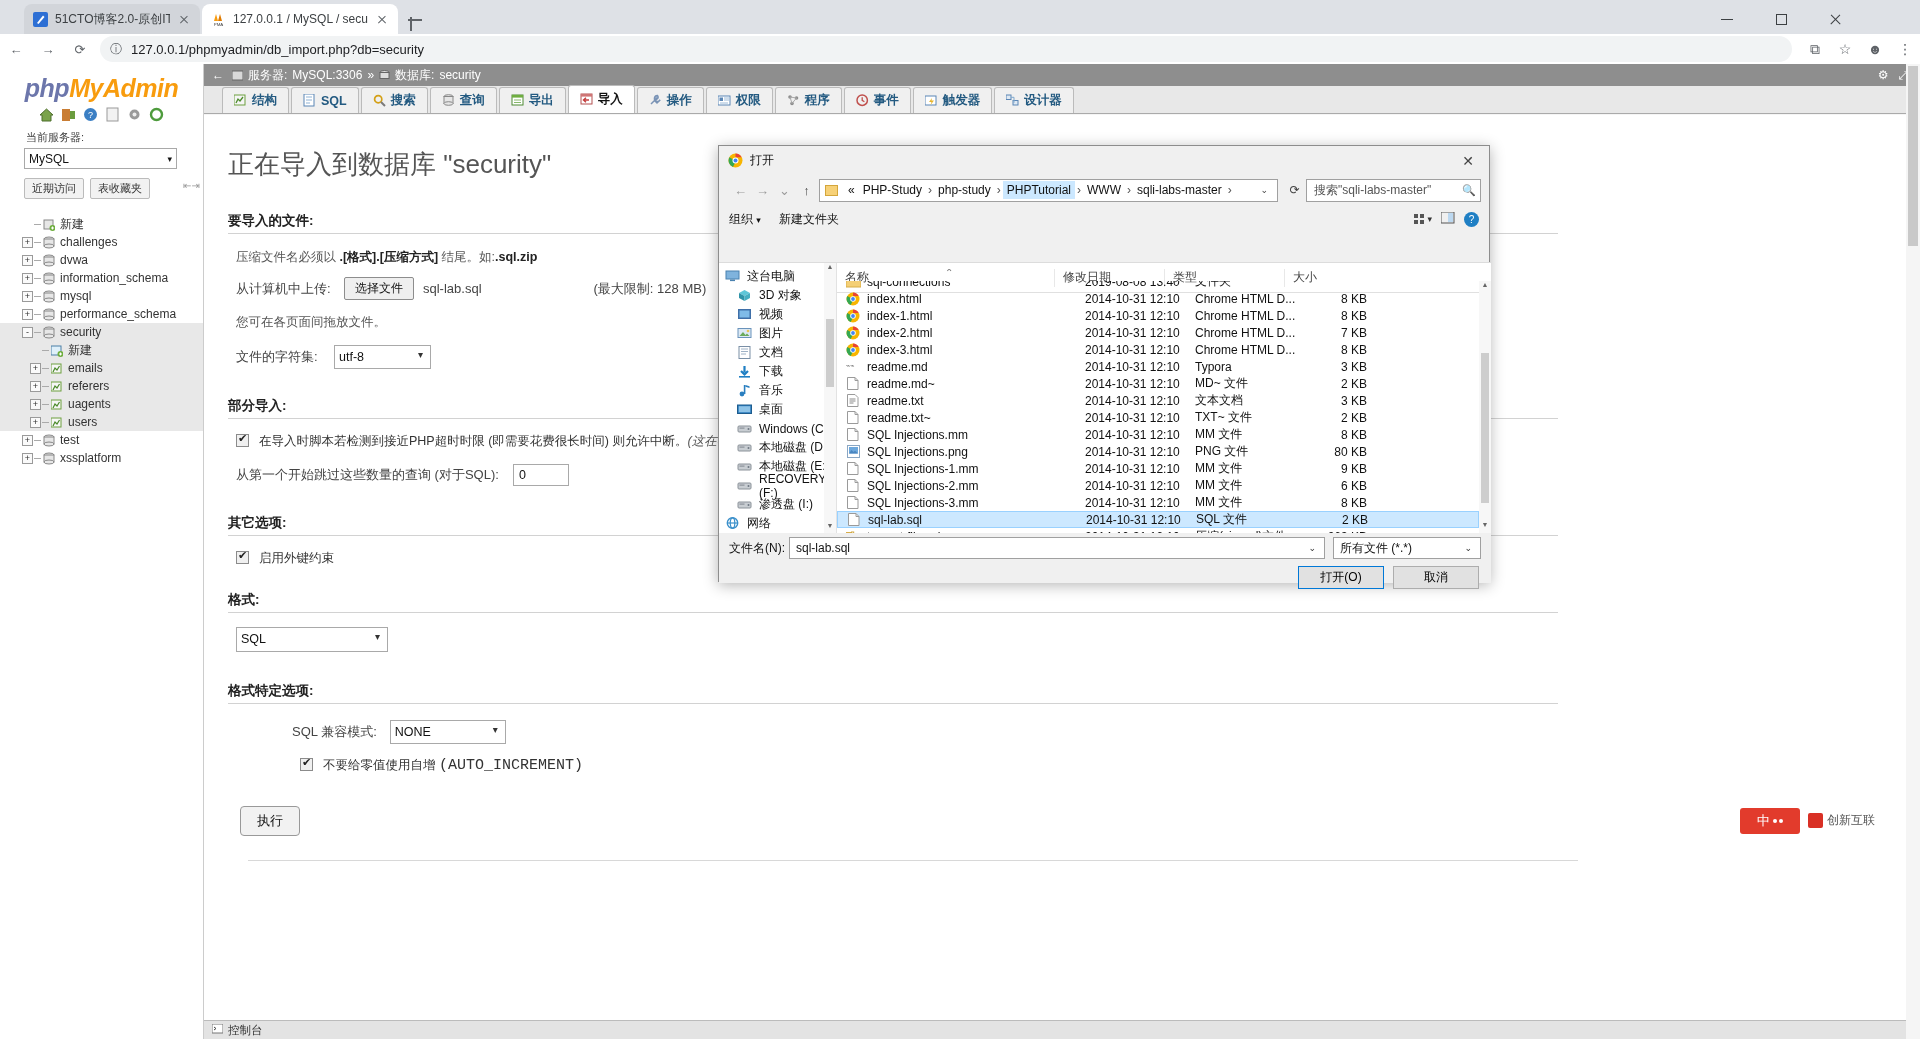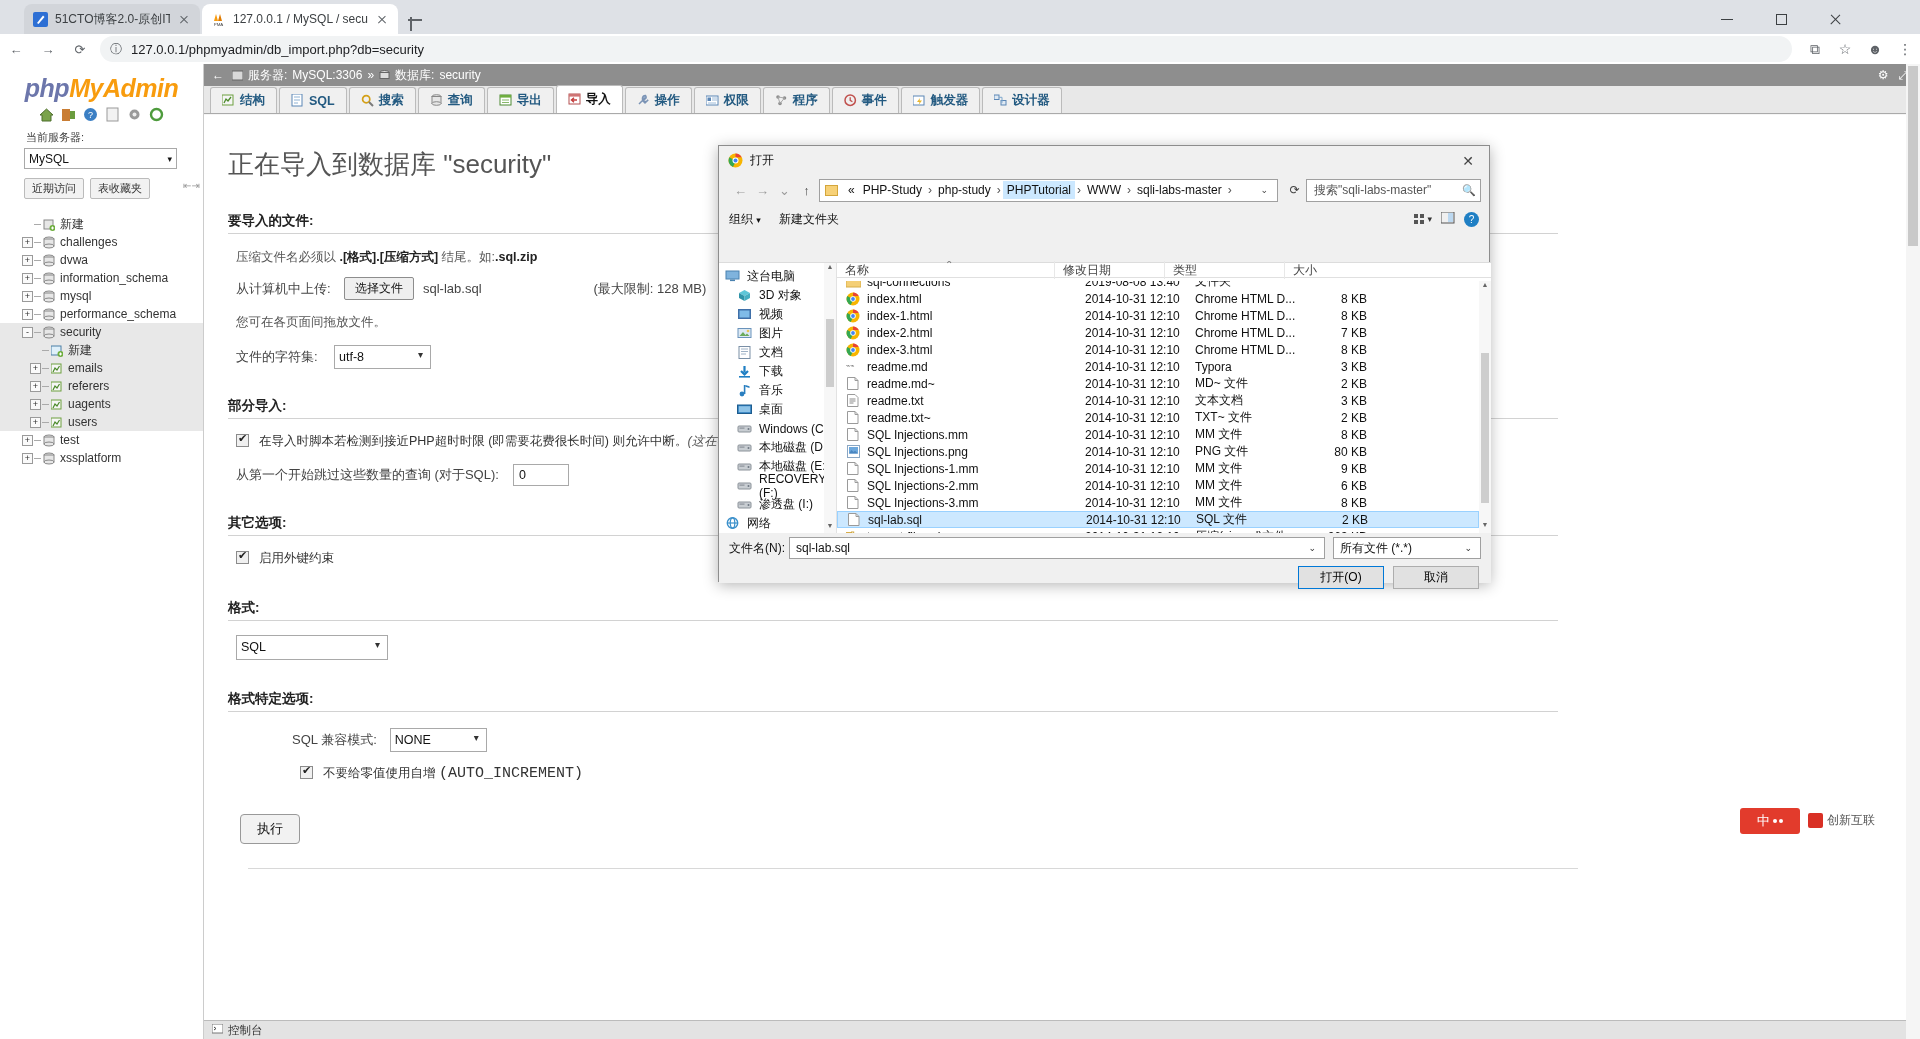--- a/index.html
+++ b/index.html
@@ -86,21 +86,21 @@
   .indent1 { padding-left:22px; }
   .indent2 { padding-left:30px; }
 
   
   #pma-main { position:absolute; left:204px; top:0; width:1716px; height:975px; background:#f5f5f5; }
   #breadcrumb { height:22px; background:#8e8e8e; color:#fff; font-size:12px; display:flex; align-items:center; padding-left:8px; gap:5px; }
   #breadcrumb .bc-back { color:#fff; font-size:12px; margin-right:3px; }
   .bc-ico { width:11px; height:11px; display:inline-block; }
   #bc-right { margin-left:auto; display:flex; gap:10px; padding-right:12px; }
 
-  #pma-tabs { height:28px; background:#e8e8e8; border-bottom:1px solid #aaa; display:flex; align-items:flex-end; padding-left:6px; }
+  #pma-tabs { height:28px; background:#e8e8e8; border-bottom:1px solid #aaa; display:flex; align-items:flex-end; padding-left:18px; }
   .ptab {
     height:26px; display:flex; align-items:center; gap:5px; padding:0 11px;
     font-size:12.5px; font-weight:bold; color:#235a81; border:1px solid #bbb; border-bottom:none;
     background:#f0f0f0; margin-right:2px; border-radius:3px 3px 0 0;
   }
   .ptab.active { background:#fff; color:#111; height:28px; }
   .ptab .ticon { width:13px; height:13px; flex:0 0 13px; }
 
   #content { position:absolute; left:0; top:51px; width:1716px; height:924px; background:#fff; overflow:hidden; }
   #content-inner { padding:22px 28px 0 20px; }
@@ -173,21 +173,21 @@
   #fd-places { width:118px; border-right:1px solid #e2e2e2; background:#fff; padding-top:4px; position:relative; }
   .place { height:19px; display:flex; align-items:center; font-size:12px; color:#111; padding-left:6px; }
   .place .pico { width:16px; height:14px; margin-right:6px; flex:0 0 16px; display:flex; align-items:center; justify-content:center; }
   .place.l1 { padding-left:6px; }
   .place.l2 { padding-left:18px; }
   #places-scroll { position:absolute; right:0; top:0; width:12px; height:271px; background:#f7f7f7; }
   #places-scroll .thumb { position:absolute; left:2px; top:56px; width:8px; height:68px; background:#cdcdcd; }
   #places-scroll .arr { position:absolute; left:0; width:12px; height:12px; text-align:center; font-size:7px; color:#666; }
 
   #fd-filelist { flex:1; position:relative; }
-  #fl-head { height:15px; display:flex; align-items:center; border-bottom:1px solid #e0e0e0; font-size:12px; color:#444; background:#fff; }
+  #fl-head { height:30px; display:flex; align-items:center; border-bottom:1px solid #e0e0e0; font-size:12px; color:#444; background:#fff; }
   .fl-col { padding-left:8px; position:relative; height:18px; display:flex; align-items:center; border-right:1px solid #e8e8e8; }
   #fl-rows { position:absolute; left:0; top:18px; right:12px; bottom:0; overflow:hidden; }
   .frow-item { height:17px; display:flex; align-items:center; font-size:12px; color:#111; }
   .frow-item.sel { background:#cce8ff; border:1px solid #99d1ff; height:17px; }
   .fico { width:16px; height:14px; margin:0 6px 0 8px; flex:0 0 16px; display:flex; align-items:center; justify-content:center; }
   .c-name { width:218px; overflow:hidden; white-space:nowrap; }
   .c-date { width:110px; }
   .c-type { width:120px; overflow:hidden; white-space:nowrap; }
   .c-size { width:60px; text-align:right; padding-right:8px; }
   #fl-scroll { position:absolute; right:0; top:18px; width:12px; bottom:0; background:#f7f7f7; }
@@ -623,38 +623,38 @@
         <div style="margin-top:28px;">
           <div class="fieldset-title">其它选项:</div>
           <hr class="fs-rule">
           <div class="cbline" style="margin-top:10px;">
             <span class="cbox checked"></span>
             <span>启用外键约束</span>
           </div>
         </div>
 
         
-        <div style="margin-top:32px;">
+        <div style="margin-top:24px;">
           <div class="fieldset-title">格式:</div>
           <hr class="fs-rule">
           <span class="selwrap" style="margin-left:12px;">
             <select class="pma-sel" style="width:152px;height:25px;">
               <option>SQL</option>
             </select>
           </span>
         </div>
 
         
         <div style="margin-top:30px;">
           <div class="fieldset-title">格式特定选项:</div>
           <hr class="fs-rule">
           <div class="frow" style="margin-top:16px;margin-left:68px;">
             <span class="flabel" style="margin-right:13px;">SQL 兼容模式:</span>
             <span class="selwrap">
-              <select class="pma-sel" style="width:97px;">
+              <select class="pma-sel" style="width:116px;">
                 <option>NONE</option>
               </select>
             </span>
           </div>
           <div class="cbline" style="margin-left:76px;margin-top:12px;">
             <span class="cbox checked"></span>
             <span>
               <span>不要给零值使用自增</span>
               <span class="mono">(AUTO_INCREMENT)</span>
             </span>

